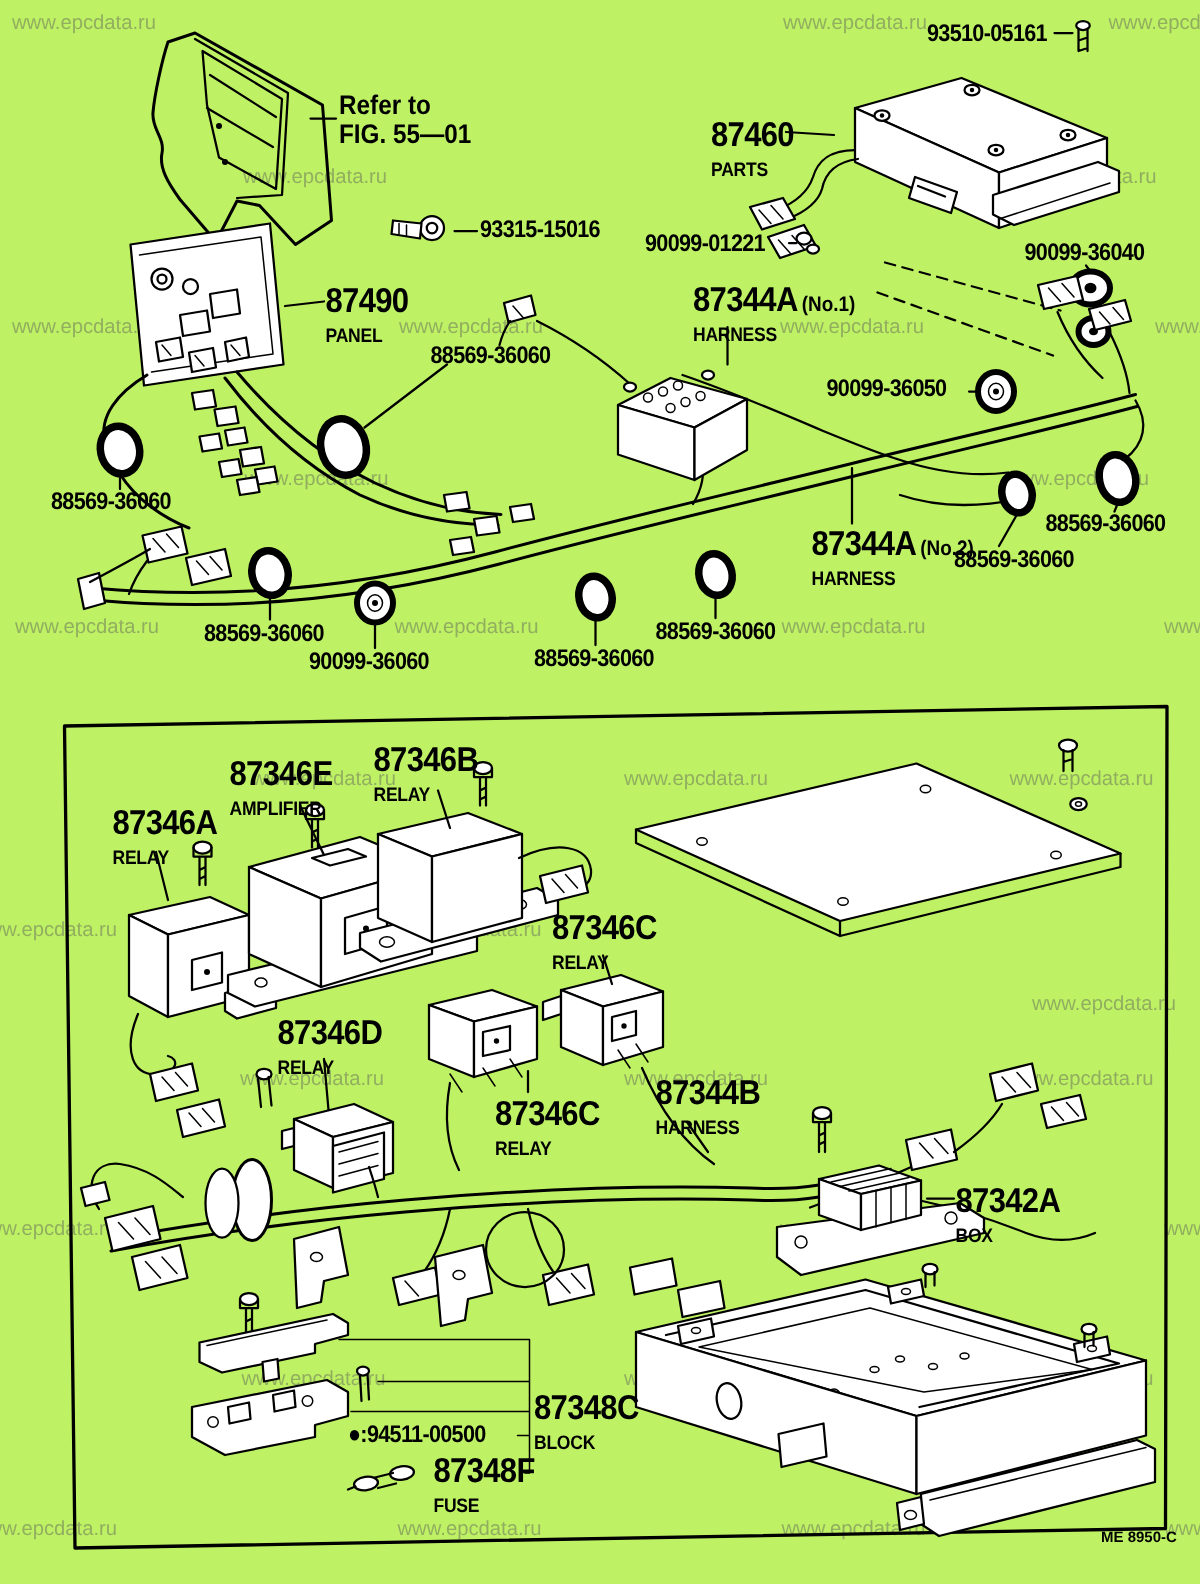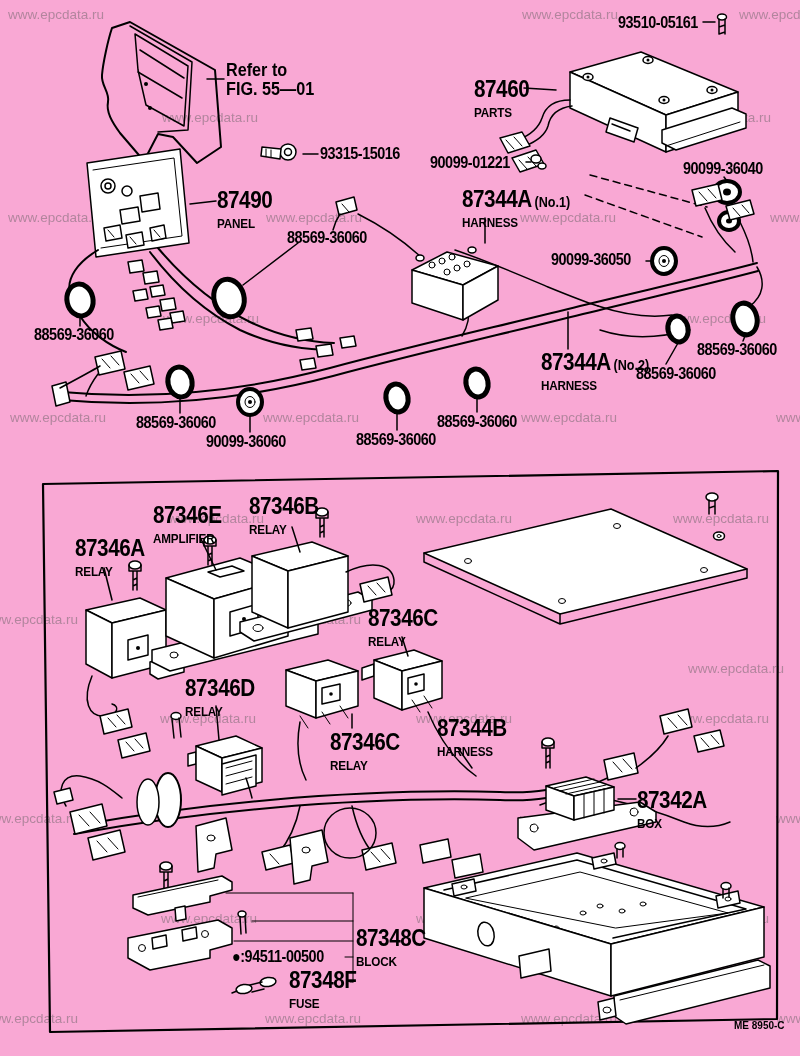--- a/index.html
+++ b/index.html
@@ -1,16 +1,16 @@
 <!DOCTYPE html>
 <html><head>
 <meta charset="utf-8">
 <style>
   html,body{margin:0;padding:0;background:#fff;}
-  #canvas{position:relative;width:800px;height:1056px;background:#f9a8d4;overflow:hidden;
+  #canvas{position:relative;width:800px;height:1056px;background:#bef264;overflow:hidden;
           font-family:"Liberation Sans",sans-serif;}
   .wm{position:absolute;z-index:1;font:400 13.5px "Liberation Sans",sans-serif;
       color:rgba(90,90,90,0.45);white-space:nowrap;pointer-events:none;}
   svg.art{position:absolute;left:0;top:0;z-index:2;}
   .s{stroke:#000;fill:none;stroke-width:1.5;stroke-linejoin:round;stroke-linecap:round;}
   .sw{stroke:#000;fill:#fff;stroke-width:1.5;stroke-linejoin:round;}
   .s2{stroke-width:2;}
   .thin{stroke-width:1;}
   .ring{stroke:#000;fill:#fff;stroke-width:5;}
   .gr{stroke:#000;fill:#fff;stroke-width:4;}

